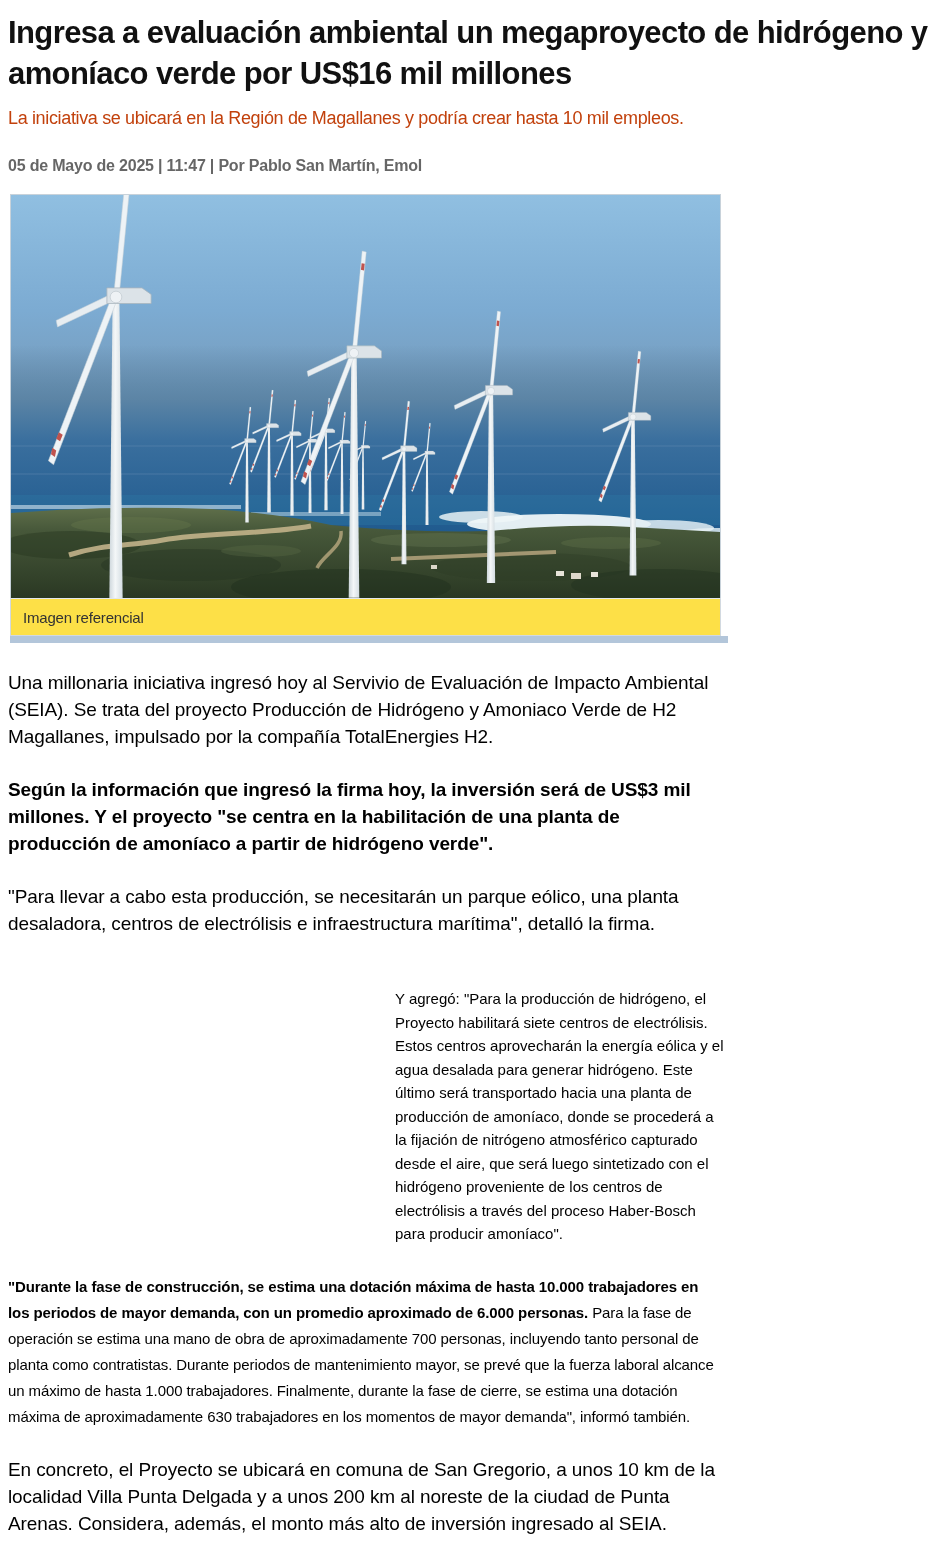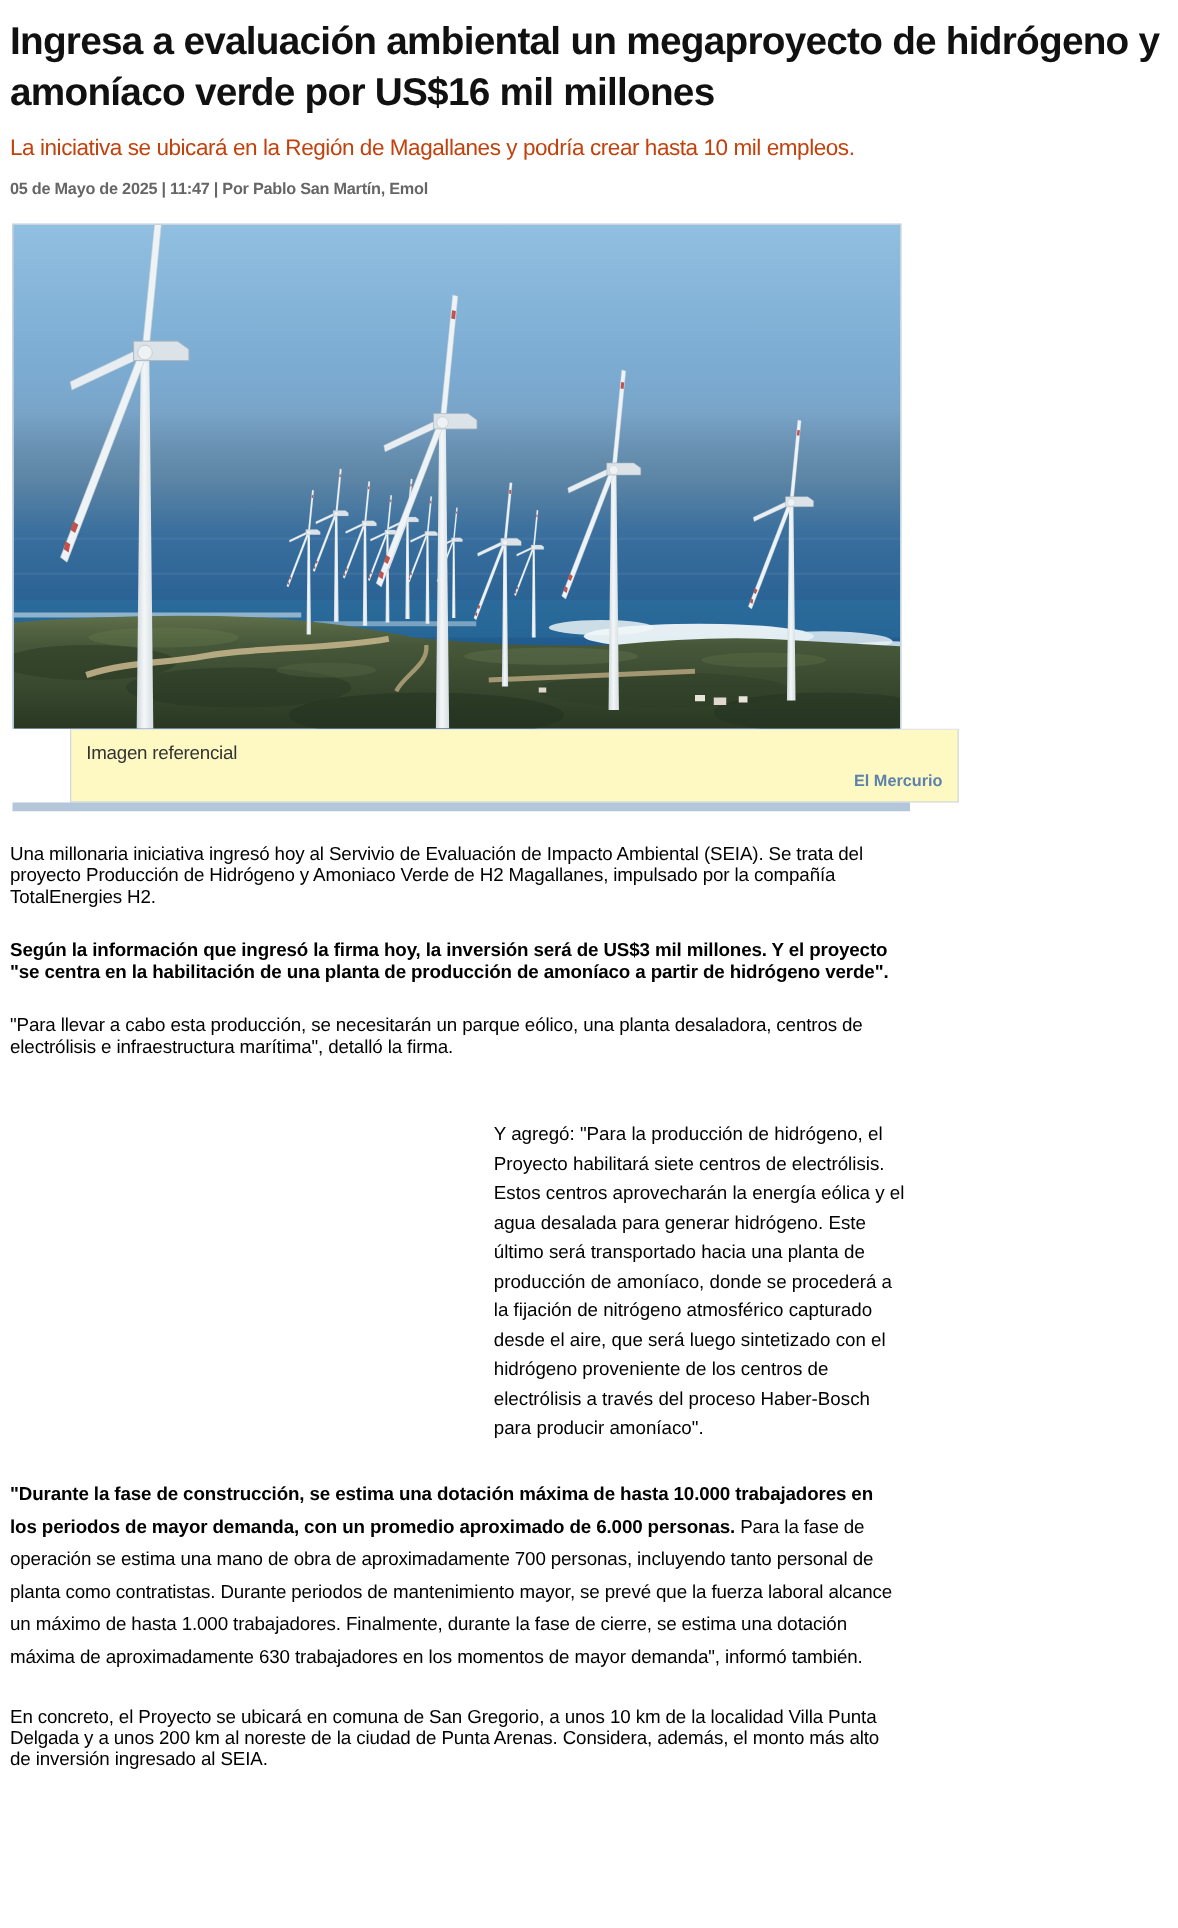--- a/index.html
+++ b/index.html
@@ -10,53 +10,53 @@
     margin:0;width:932px;
     font-size:31px;line-height:41px;font-weight:700;
     letter-spacing:-0.6px;color:#111;
   }
   h2.subtitle{
     margin:13px 0 0 0;width:716px;
     font-size:18px;line-height:22px;font-weight:400;
     letter-spacing:-0.35px;color:#c2410c;
   }
   .byline{
-    margin-top:15px;font-size:13px;line-height:14px;
+    margin-top:30px;font-size:16px;line-height:14px;
     font-weight:700;color:#666;letter-spacing:-0.2px;
   }
 
   figure.article-figure{
     margin:21px 0 0 2px;padding:0;width:711px;
   }
   .photo-frame{
     width:709px;height:403px;border:1px solid #c8d2da;border-bottom:none;
     overflow:hidden;position:relative;background:#7fb2d9;
   }
   .photo-frame svg{display:block;}
   figcaption.caption-box{
     box-sizing:border-box;width:711px;
     border:1px solid #d2d9e0;border-top:1px solid #e2e7ec;
-    background:#fef9c3;padding:9px 12px 8px 12px;margin-left:46px;
+    background:#fde047;padding:9px 12px 8px 12px;
   }
   .caption-text{
     display:block;font-size:15px;line-height:19px;color:#333;
     letter-spacing:-0.2px;
   }
   .credit-text{
     display:block;text-align:right;margin-top:5px;
     font-size:13px;line-height:16px;font-weight:700;color:#5b82ab;
     cursor:pointer;
   }
   .figure-bar{
     width:718px;height:7px;background:#b3c6da;margin-top:0;
   }
 
   .body-copy p{
     margin:26px 0 0 0;width:713px;
-    font-size:15px;line-height:17px;color:#000;
+    font-size:19px;line-height:27px;color:#000;
     letter-spacing:-0.1px;
   }
   .body-copy p.bold{font-weight:700;}
   .body-copy p.indented{
     margin-left:387px;width:330px;
     font-size:15px;line-height:23.5px;letter-spacing:0;
     margin-top:50px;margin-bottom:8px;
   }
   .body-copy p.post-quote{margin-top:28px;font-size:15px;line-height:26px;}
   .body-copy strong{font-weight:700;}
@@ -158,21 +158,20 @@
         <use href="#wt" transform="translate(393,254) scale(0.48)"></use>
 
         <use href="#wt" transform="translate(622,222) scale(0.66)"></use>
         <use href="#wt" transform="translate(480,196) scale(0.8)"></use>
         <use href="#wt" transform="translate(343,158) scale(1.02)"></use>
         <use href="#wt" transform="translate(105,102) scale(1.3)"></use>
       </svg>
     </div>
     <figcaption class="caption-box">
       <span class="caption-text">Imagen referencial</span>
-      <span class="credit-text">El Mercurio</span>
     </figcaption>
     <div class="figure-bar"></div>
   </figure>
 
   <div class="body-copy">
     <p>Una millonaria iniciativa ingresó hoy al Servivio de Evaluación de Impacto Ambiental (SEIA). Se trata del proyecto Producción de Hidrógeno y Amoniaco Verde de H2 Magallanes, impulsado por la compañía TotalEnergies H2.</p>
     <p class="bold">Según la información que ingresó la firma hoy, la inversión será de US$3 mil millones. Y el proyecto "se centra en la habilitación de una planta de producción de amoníaco a partir de hidrógeno verde".</p>
     <p>"Para llevar a cabo esta producción, se necesitarán un parque eólico, una planta desaladora, centros de electrólisis e infraestructura marítima", detalló la firma.</p>
     <p class="indented">Y agregó: "Para la producción de hidrógeno, el Proyecto habilitará siete centros de electrólisis. Estos centros aprovecharán la energía eólica y el agua desalada para generar hidrógeno. Este último será transportado hacia una planta de producción de amoníaco, donde se procederá a la fijación de nitrógeno atmosférico capturado desde el aire, que será luego sintetizado con el hidrógeno proveniente de los centros de electrólisis a través del proceso Haber-Bosch para producir amoníaco".</p>
     <p class="post-quote"><strong>"Durante la fase de construcción, se estima una dotación máxima de hasta 10.000 trabajadores en los periodos de mayor demanda, con un promedio aproximado de 6.000 personas.</strong><span> Para la fase de operación se estima una mano de obra de aproximadamente 700 personas, incluyendo tanto personal de planta como contratistas. Durante periodos de mantenimiento mayor, se prevé que la fuerza laboral alcance un máximo de hasta 1.000 trabajadores. Finalmente, durante la fase de cierre, se estima una dotación máxima de aproximadamente 630 trabajadores en los momentos de mayor demanda", informó también.</span></p>

